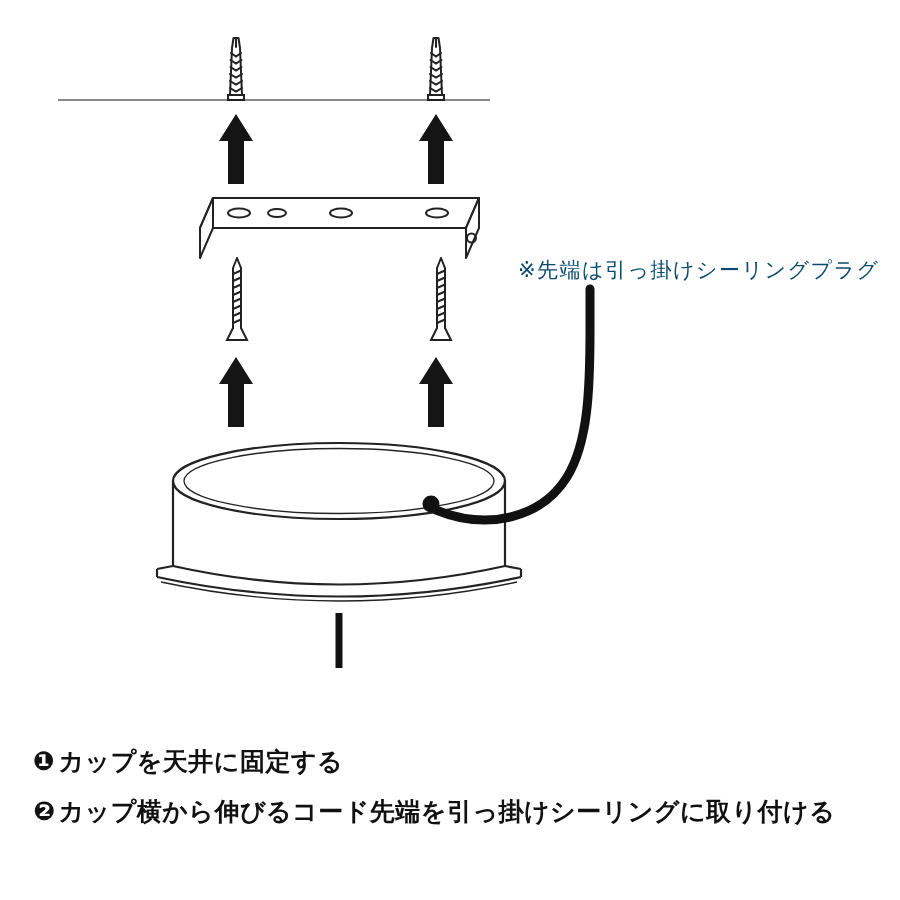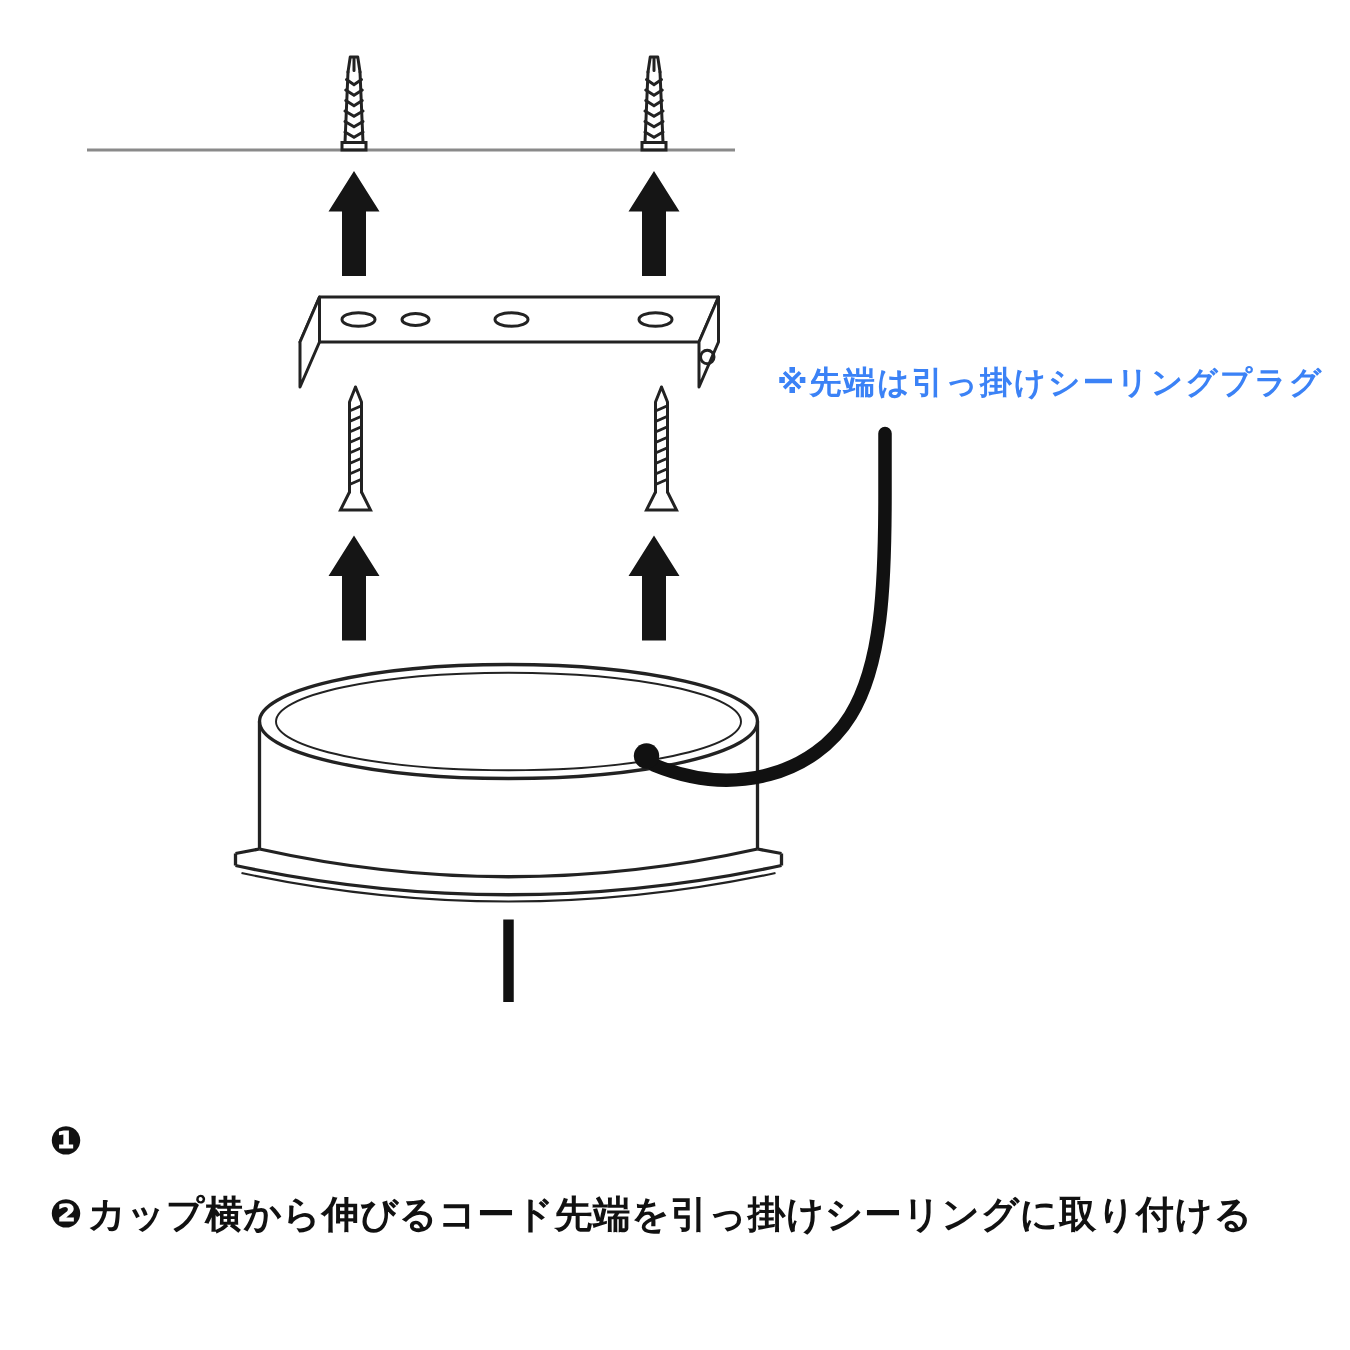--- a/index.html
+++ b/index.html
@@ -18,25 +18,25 @@
   .diagram-svg {
     position: absolute;
     left: 0;
     top: 0;
     width: 900px;
     height: 900px;
   }
   .cord-note {
     position: absolute;
     left: 518px;
-    top: 241px;
+    top: 256px;
     font-size: 21px;
-    font-weight: 700;
+    font-weight: 400;
     letter-spacing: 1.5px;
-    color: #3b82f6;
+    color: #0c4a6e;
     white-space: nowrap;
   }
   .steps {
     position: absolute;
     left: 33px;
     top: 745px;
     color: #111111;
   }
   .step {
     display: flex;
@@ -120,20 +120,21 @@
 
     <path d="M436,510 C490,532 543,516 567,477 C588,443 590,390 590,330 L590,289" stroke="#111111" stroke-width="9" fill="none" stroke-linecap="round"></path>
     <circle cx="431" cy="504" r="8.5" fill="#111111"></circle>
   </svg>
 
   <div class="cord-note">※先端は引っ掛けシーリングプラグ</div>
 
   <div class="steps">
     <div class="step">
       <span class="marker">❶</span>
+      <span class="text">カップを天井に固定する</span>
     </div>
     <div class="step">
       <span class="marker">❷</span>
       <span class="text">カップ横から伸びるコード先端を引っ掛けシーリングに取り付ける</span>
     </div>
   </div>
 
 </div>
 
 </body></html>

